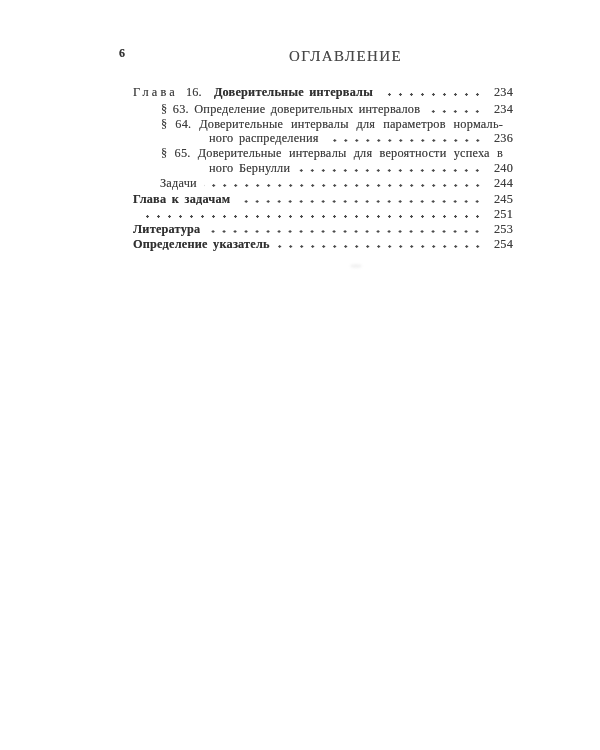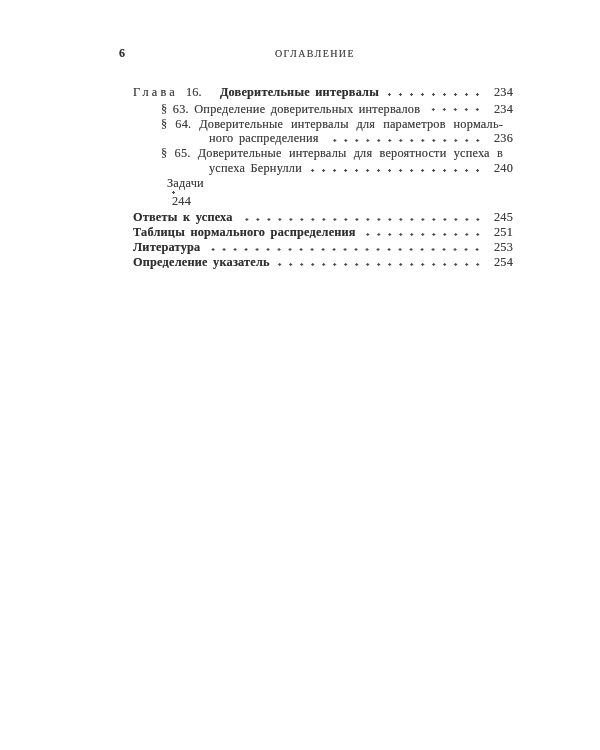--- a/index.html
+++ b/index.html
@@ -18,22 +18,22 @@
     left: 117px;
     top: 46px;
     width: 380px;
   }
   .running-head { position: relative; height: 13px; }
   .folio {
     position: absolute; left: 2px; top: 0;
     font-size: 12px; font-weight: 700; color: #333333;
   }
   .head-title {
-    position: absolute; left: 158px; top: 1.5px;
-    font-size: 10px; letter-spacing: 1.4px; color: #474747;
+    position: absolute; left: 172px; top: 1.5px;
+    font-size: 15px; letter-spacing: 1.4px; color: #474747;
   }
   .toc {
     position: absolute; left: 16px; top: 39px; width: 380px;
     font-size: 12.3px;
     word-spacing: 2.2px;
     letter-spacing: 0.2px;
   }
   .row {
     display: flex;
     align-items: baseline;
@@ -44,23 +44,23 @@
     display: block;
     white-space: normal;
     text-align: justify;
     text-align-last: justify;
     padding-right: 10px;
   }
   .chapter-row { margin-bottom: 2px; }
   .chapter-row .chap-word { letter-spacing: 3.2px; }
   .chapter-row .chap-num { margin-left: 8px; }
   .bold-text, .chapter-row .chap-title { font-weight: 700; color: #303030; }
-  .chapter-row .chap-title { margin-left: 18px; }
-  .ind-s { padding-left: 28px; align-items: center; }
-  .ind-z { padding-left: 27px; flex-direction: column; }
+  .chapter-row .chap-title { margin-left: 12px; }
+  .ind-s { padding-left: 28px; }
+  .ind-z { padding-left: 27px; }
   .ind-c { padding-left: 76px; }
   .back-matter { margin-top: 1.5px; }
   .back-matter .row { line-height: 15px; }
   .leader {
     flex: 1 1 auto;
     height: 3px;
     margin-left: 7px;
     margin-right: 6px;
     background-image: radial-gradient(circle, #4a4a4a 1.05px, rgba(0,0,0,0) 1.45px);
     background-size: 11px 3px;
@@ -116,39 +116,38 @@
         <span>ного распределения</span>
         <span class="leader"></span>
         <span class="pagenum">236</span>
       </div>
 
       <div class="row ind-s justify">
         <span>§ 65. Доверительные интервалы для вероятности успеха в</span>
       </div>
 
       <div class="row ind-c">
-        <span>успеха Бернулли</span>
+        <span>ного Бернулли</span>
         <span class="leader"></span>
         <span class="pagenum">240</span>
       </div>
 
       <div class="row ind-z">
         <span>Задачи</span>
         <span class="leader"></span>
         <span class="pagenum">244</span>
       </div>
 
       <div class="back-matter">
         <div class="row">
-          <span class="bold-text">Ответы к успеха</span>
+          <span class="bold-text">Глава к задачам</span>
           <span class="leader"></span>
           <span class="pagenum">245</span>
         </div>
         <div class="row">
-          <span class="bold-text">Таблицы нормального распределения</span>
           <span class="leader"></span>
           <span class="pagenum">251</span>
         </div>
         <div class="row">
           <span class="bold-text">Литература</span>
           <span class="leader"></span>
           <span class="pagenum">253</span>
         </div>
         <div class="row">
           <span class="bold-text">Определение указатель</span>

